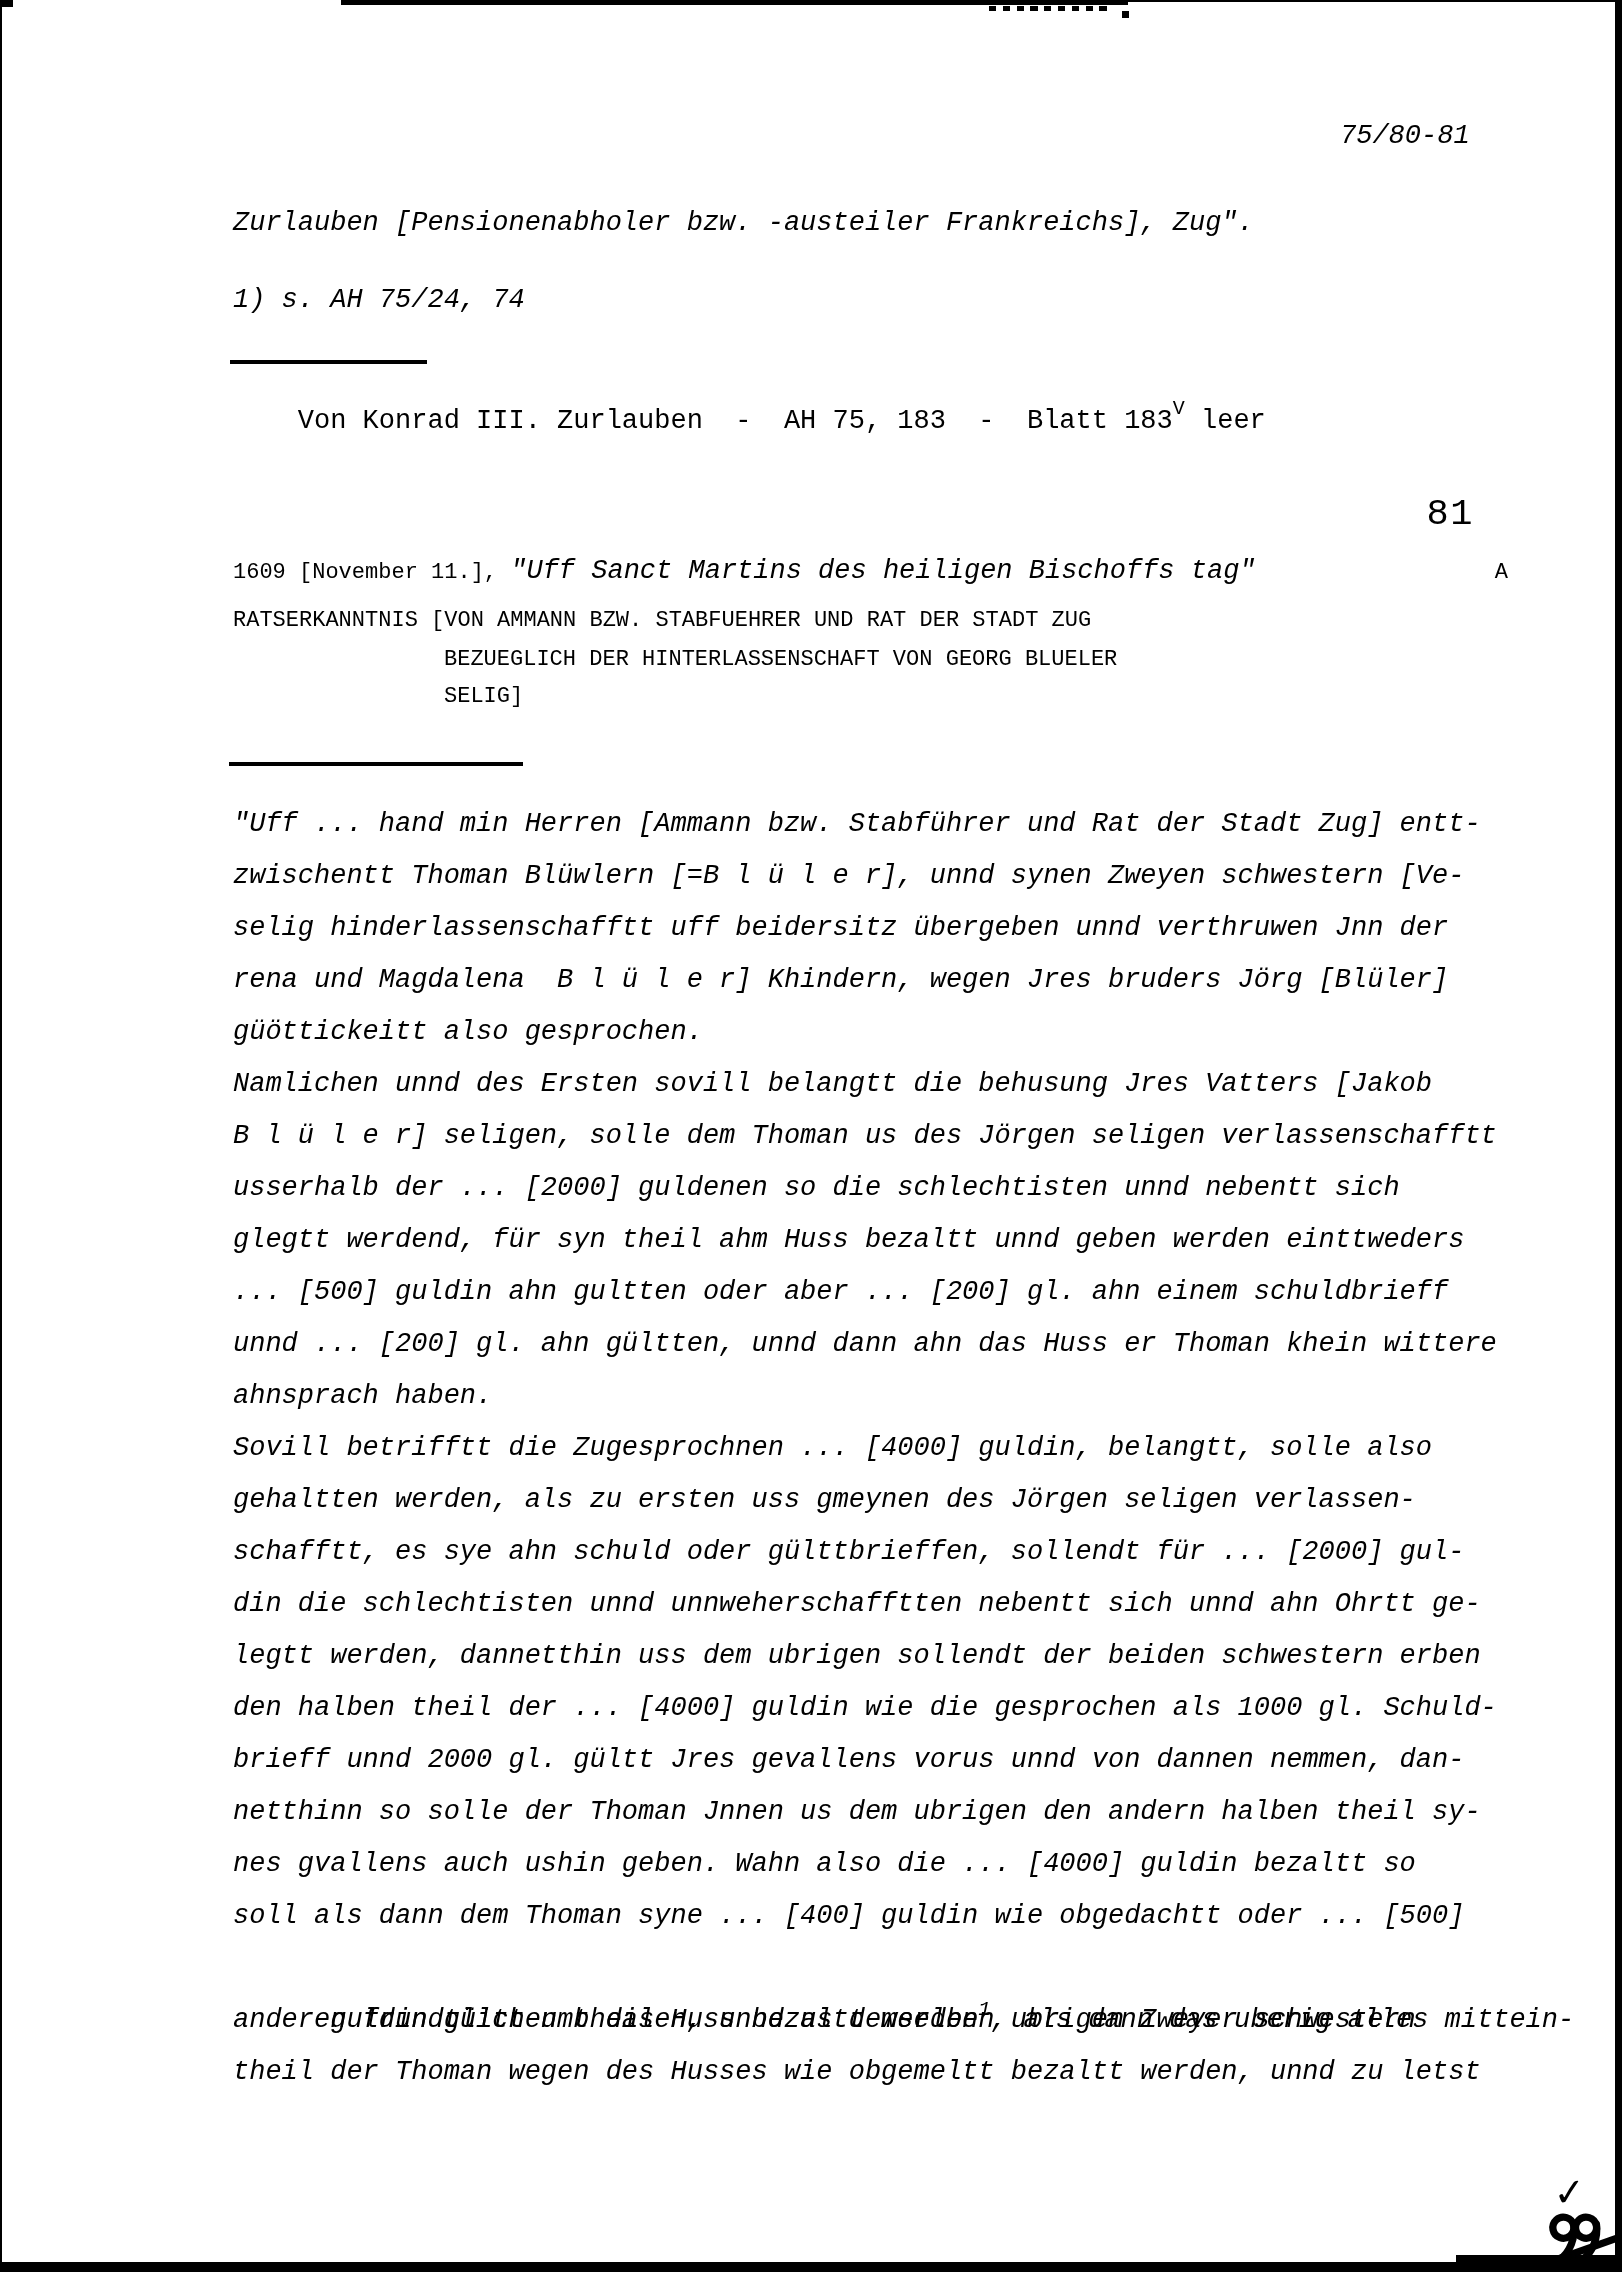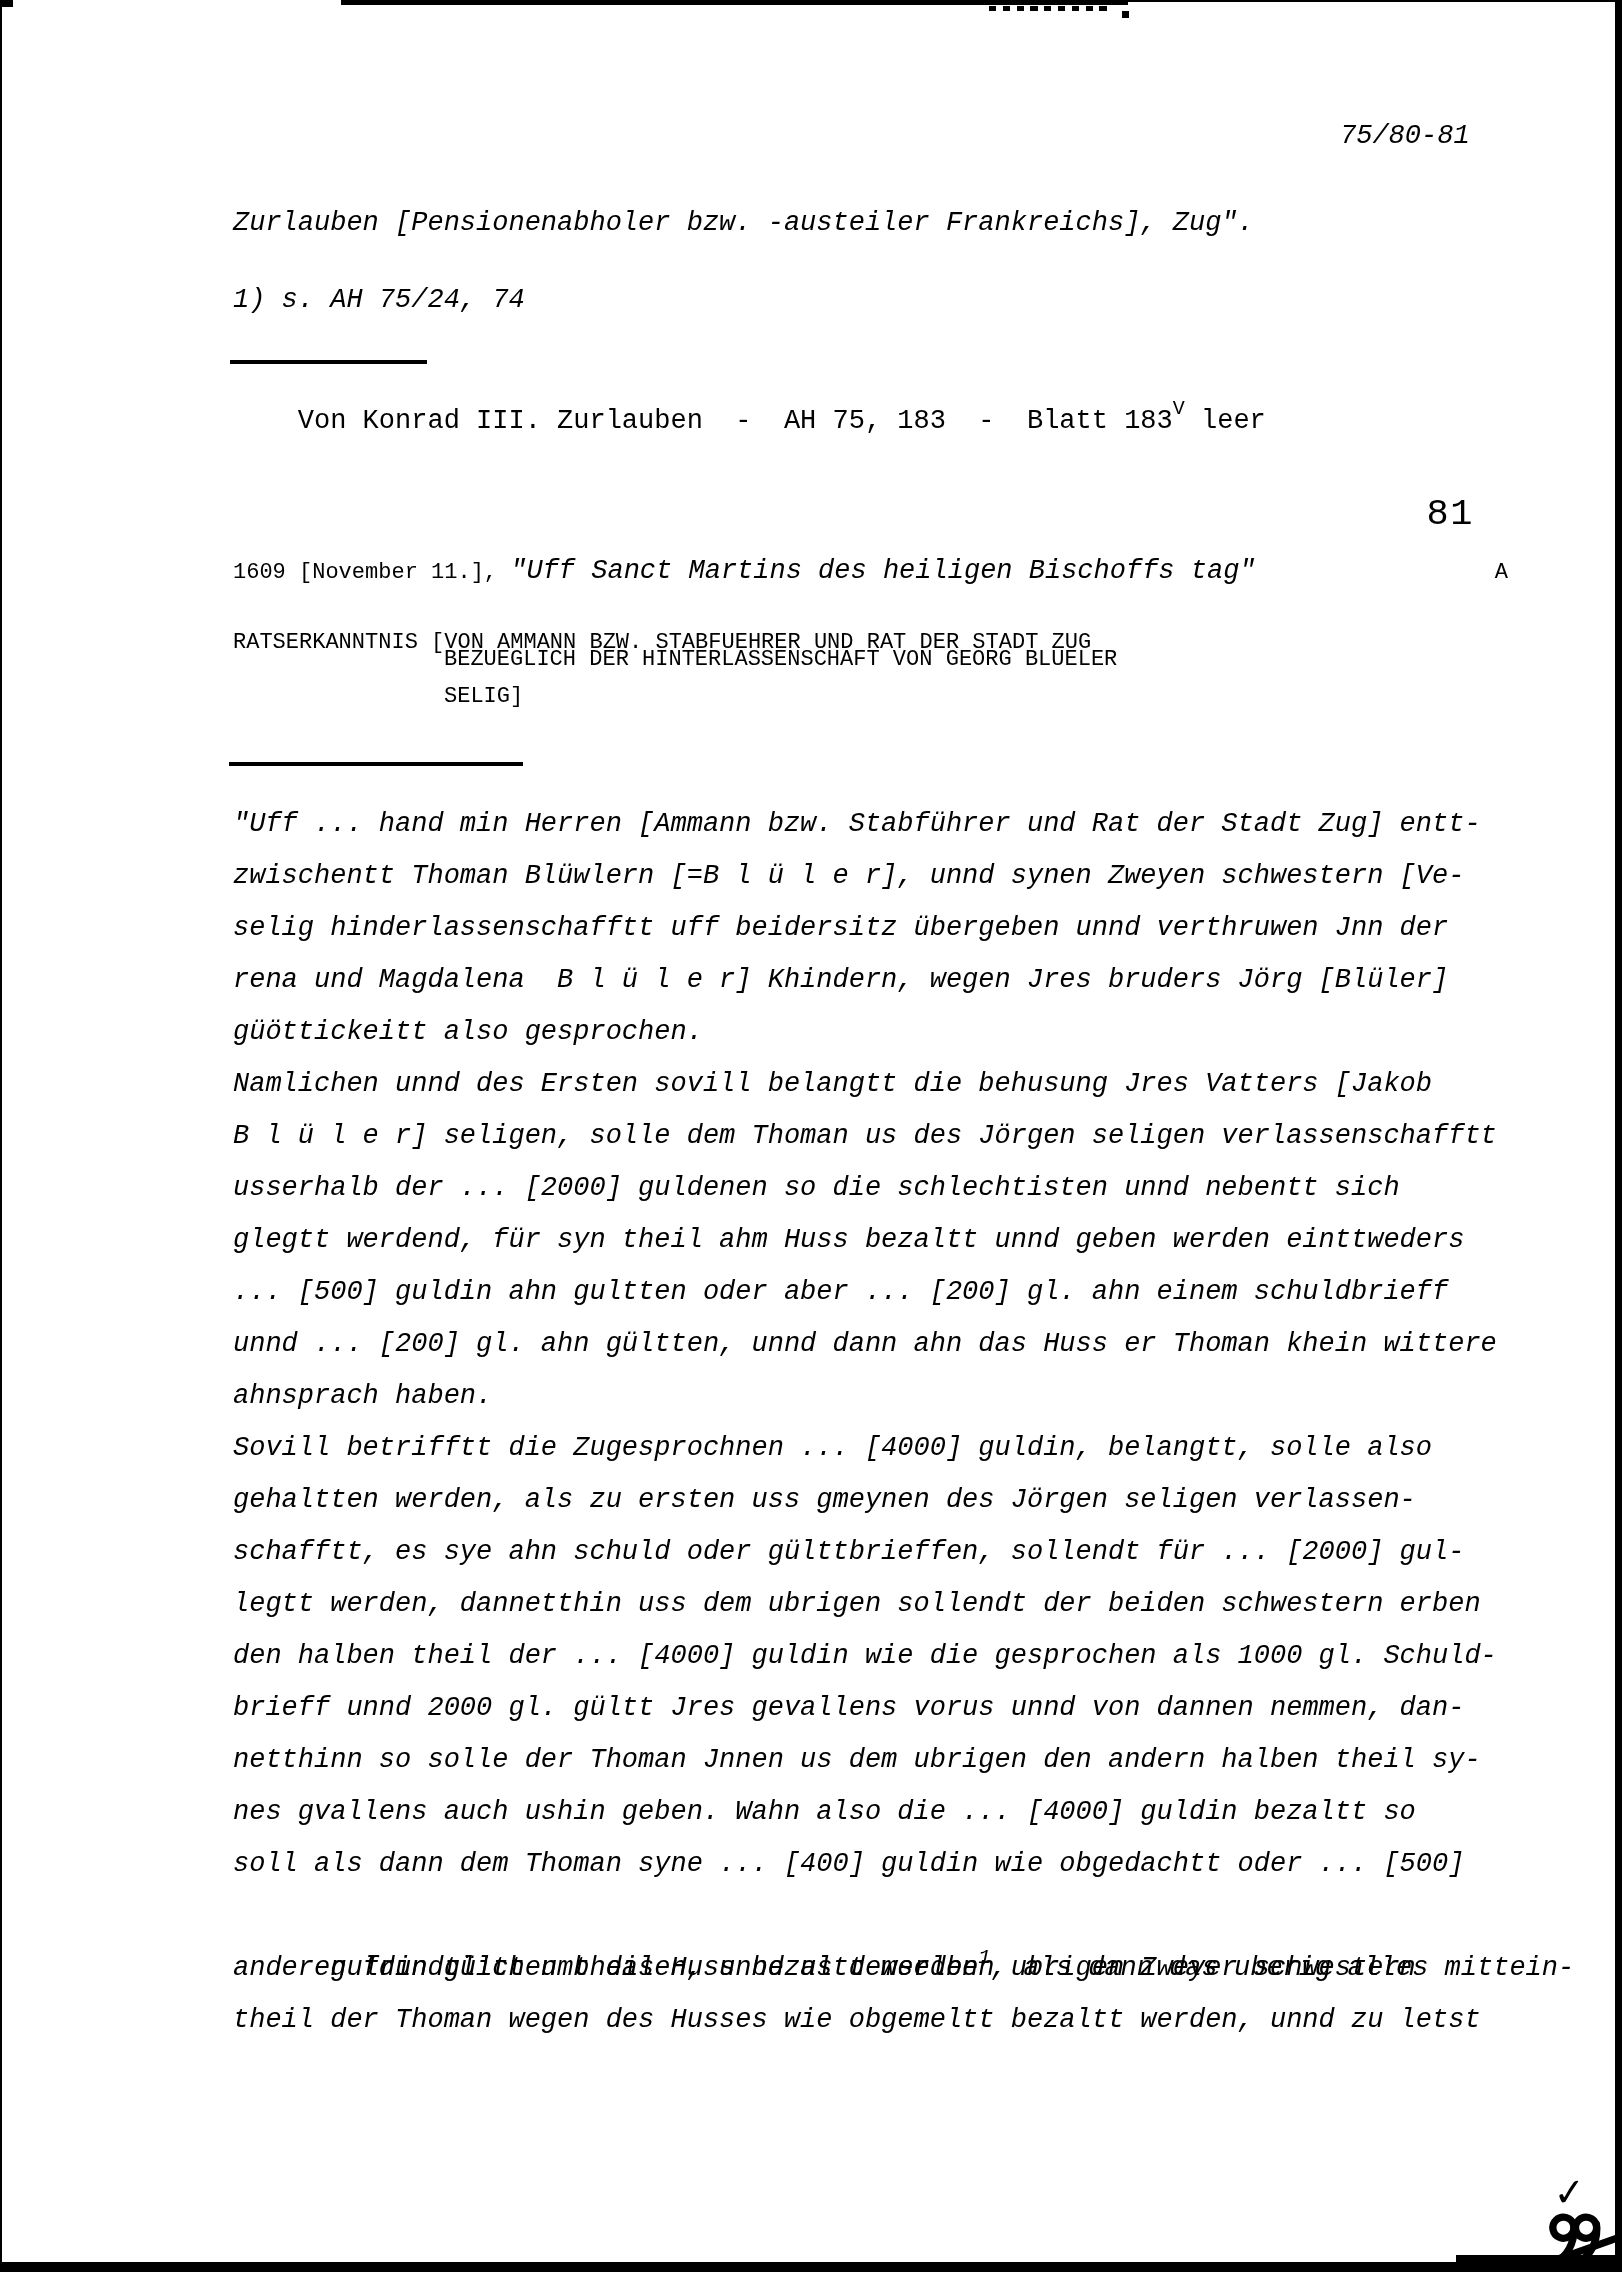--- a/index.html
+++ b/index.html
@@ -54,21 +54,21 @@
   </div>
 
   <div class="abs entry-no" style="left:233px;top:495px;width:1241px;text-align:right;">81</div>
 
   <div class="abs dateline pre" style="left:233px;top:555px;width:1275px;">
     <span class="t40">1609 [November 11.], </span>
     <span class="t33 it">"Uff Sanct Martins des heiligen Bischoffs tag"</span>
     <span class="t40" style="margin-left:auto;">A</span>
   </div>
 
-  <div class="abs t40 pre" style="left:233px;top:603px;margin-top:22px;">RATSERKANNTNIS [VON AMMANN BZW. STABFUEHRER UND RAT DER STADT ZUG</div>
+  <div class="abs t40 pre" style="left:233px;top:603px;">RATSERKANNTNIS [VON AMMANN BZW. STABFUEHRER UND RAT DER STADT ZUG</div>
   <div class="abs t40 pre" style="left:444px;top:642px;">BEZUEGLICH DER HINTERLASSENSCHAFT VON GEORG BLUELER</div>
   <div class="abs t40 pre" style="left:444px;top:679px;">SELIG]</div>
 
   <div class="rule" style="left:229px;top:762px;width:294px;height:4px;"></div>
 
   <div class="bodyblock">
     <div class="bline">"Uff ... hand min Herren [Ammann bzw. Stabführer und Rat der Stadt Zug] entt-</div>
     <div class="bline">zwischentt Thoman Blüwlern [=B l ü l e r], unnd synen Zweyen schwestern [Ve-</div>
     <div class="bline">selig hinderlassenschafftt uff beidersitz übergeben unnd verthruwen Jnn der</div>
     <div class="bline">rena und Magdalena  B l ü l e r] Khindern, wegen Jres bruders Jörg [Blüler]</div>
@@ -76,20 +76,21 @@
     <div class="bline">Namlichen unnd des Ersten sovill belangtt die behusung Jres Vatters [Jakob</div>
     <div class="bline">B l ü l e r] seligen, solle dem Thoman us des Jörgen seligen verlassenschafftt</div>
     <div class="bline">usserhalb der ... [2000] guldenen so die schlechtisten unnd nebentt sich</div>
     <div class="bline">glegtt werdend, für syn theil ahm Huss bezaltt unnd geben werden einttweders</div>
     <div class="bline">... [500] guldin ahn gultten oder aber ... [200] gl. ahn einem schuldbrieff</div>
     <div class="bline">unnd ... [200] gl. ahn gültten, unnd dann ahn das Huss er Thoman khein wittere</div>
     <div class="bline">ahnsprach haben.</div>
     <div class="bline">Sovill betrifftt die Zugesprochnen ... [4000] guldin, belangtt, solle also</div>
     <div class="bline">gehaltten werden, als zu ersten uss gmeynen des Jörgen seligen verlassen-</div>
     <div class="bline">schafftt, es sye ahn schuld oder gülttbrieffen, sollendt für ... [2000] gul-</div>
+    <div class="bline">din die schlechtisten unnd unnweherschafftten nebentt sich unnd ahn Ohrtt ge-</div>
     <div class="bline">legtt werden, dannetthin uss dem ubrigen sollendt der beiden schwestern erben</div>
     <div class="bline">den halben theil der ... [4000] guldin wie die gesprochen als 1000 gl. Schuld-</div>
     <div class="bline">brieff unnd 2000 gl. gültt Jres gevallens vorus unnd von dannen nemmen, dan-</div>
     <div class="bline">netthinn so solle der Thoman Jnnen us dem ubrigen den andern halben theil sy-</div>
     <div class="bline">nes gvallens auch ushin geben. Wahn also die ... [4000] guldin bezaltt so</div>
     <div class="bline">soll als dann dem Thoman syne ... [400] guldin wie obgedachtt oder ... [500]</div>
     <div class="bline">
       <span>guldin gültt umb das Huss bezaltt werden</span><sup class="bsup">1</sup><span>, als dann das uberig alles mittein-</span>
     </div>
     <div class="bline">anderen frundtlichen theilen, unnd us demselben ubrigen Zweyer schwestern</div>

